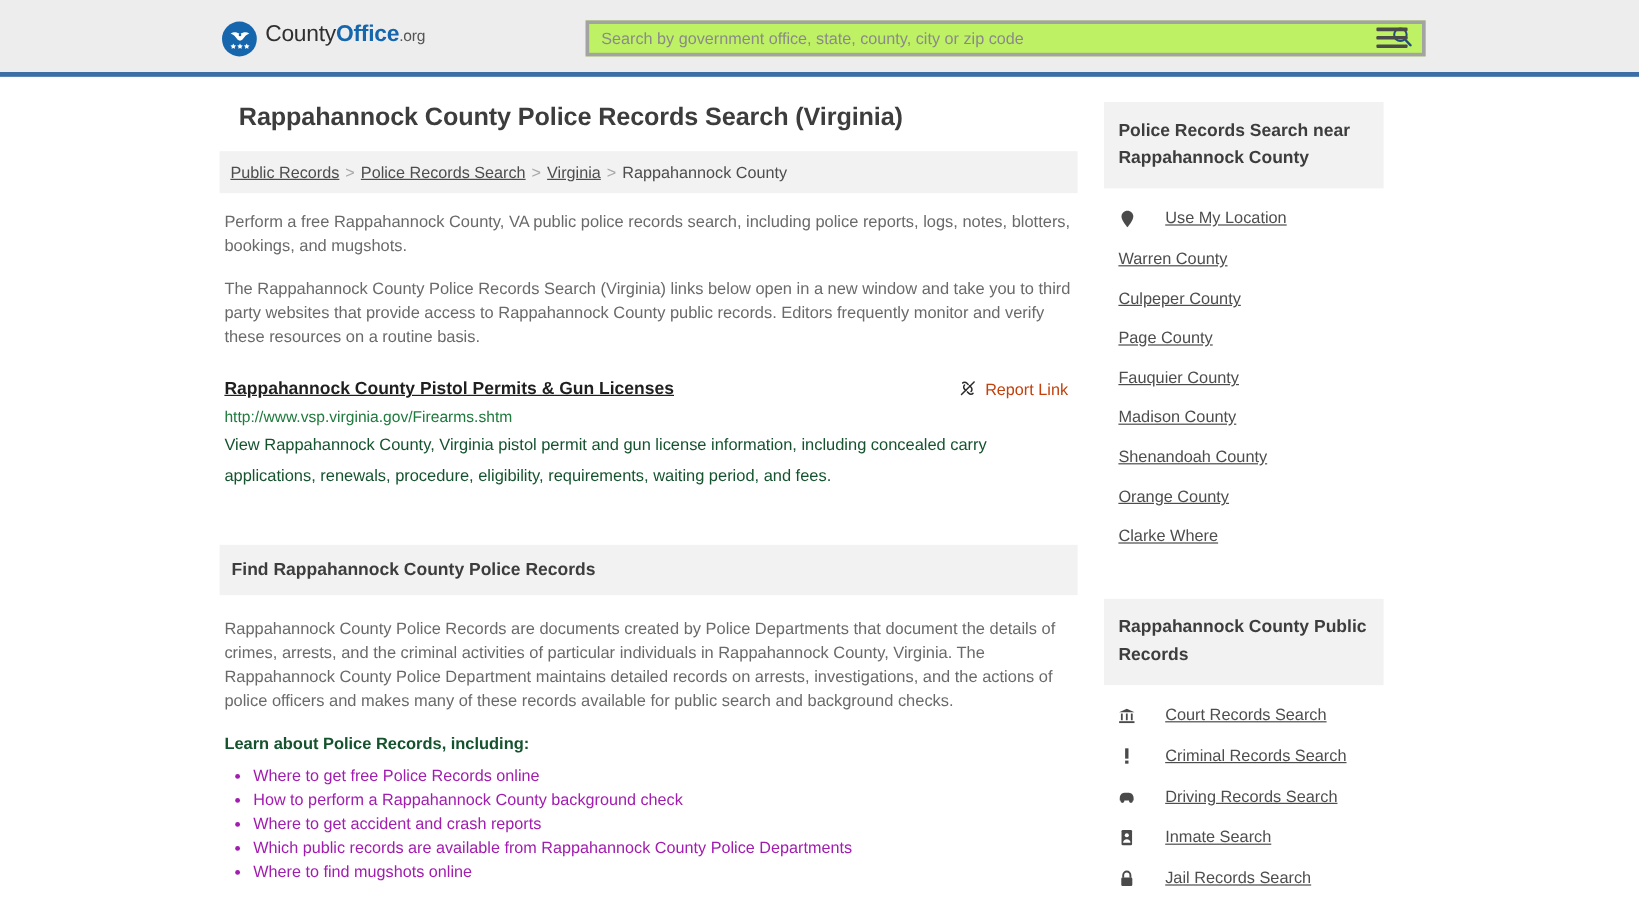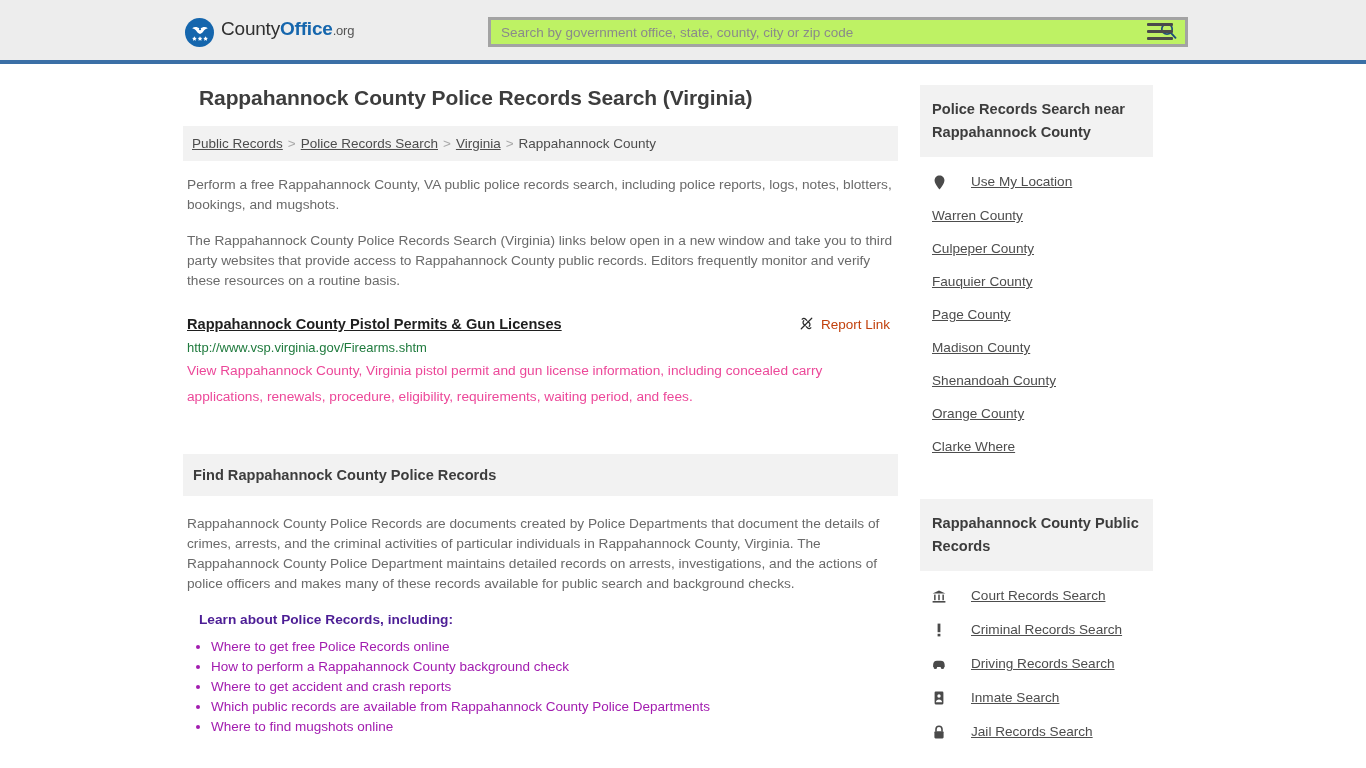--- a/index.html
+++ b/index.html
@@ -178,21 +178,21 @@
   }
   .result-url {
     font-size: 13px;
     color: #1f7a3d;
     margin-top: 5px;
     line-height: 17px;
   }
   .result-desc {
     font-size: 13.7px;
     line-height: 26px;
-    color: #ec4899;
+    color: #14532d;
     margin-top: 2px;
   }
 
   
   .section-bar {
     background: #f2f2f2;
     padding: 13px 10px;
     font-size: 14.6px;
     font-weight: bold;
     color: #3d3d3d;
@@ -201,22 +201,22 @@
   .section-body { padding: 18px 4px 0 4px; }
   .section-body p {
     font-size: 13.7px;
     line-height: 20px;
     color: #6a6a6a;
     margin: 0 0 18px 0;
   }
   .learn-head {
     font-size: 13.7px;
     font-weight: bold;
-    color: #4c1d95;
-    margin: 0 0 10px 12px;
+    color: #14532d;
+    margin: 0 0 10px 0;
   }
   ul.learn-list {
     margin: 0;
     padding-left: 24px;
     list-style: disc;
   }
   ul.learn-list li {
     font-size: 13.5px;
     line-height: 20px;
     color: #a21caf;
@@ -360,24 +360,24 @@
           <a href="#">Use My Location</a>
         </div>
 
         <div class="side-link-row">
           <a href="#">Warren County</a>
         </div>
         <div class="side-link-row">
           <a href="#">Culpeper County</a>
         </div>
         <div class="side-link-row">
+          <a href="#">Page County</a>
+        </div>
+        <div class="side-link-row">
           <a href="#">Fauquier County</a>
-        </div>
-        <div class="side-link-row">
-          <a href="#">Page County</a>
         </div>
         <div class="side-link-row">
           <a href="#">Madison County</a>
         </div>
         <div class="side-link-row">
           <a href="#">Shenandoah County</a>
         </div>
         <div class="side-link-row">
           <a href="#">Orange County</a>
         </div>

